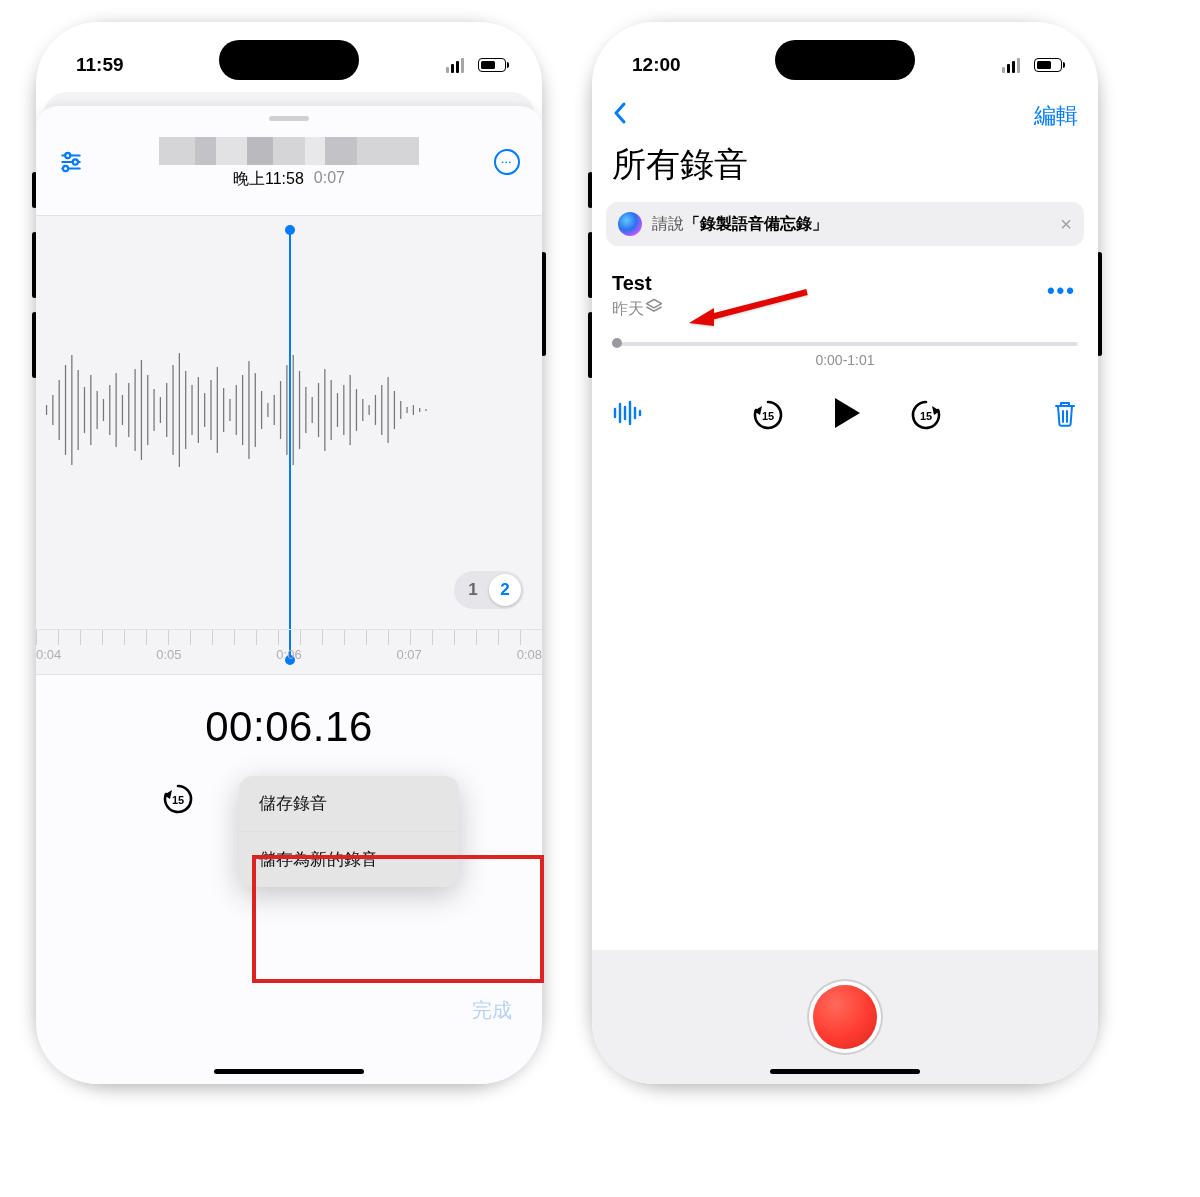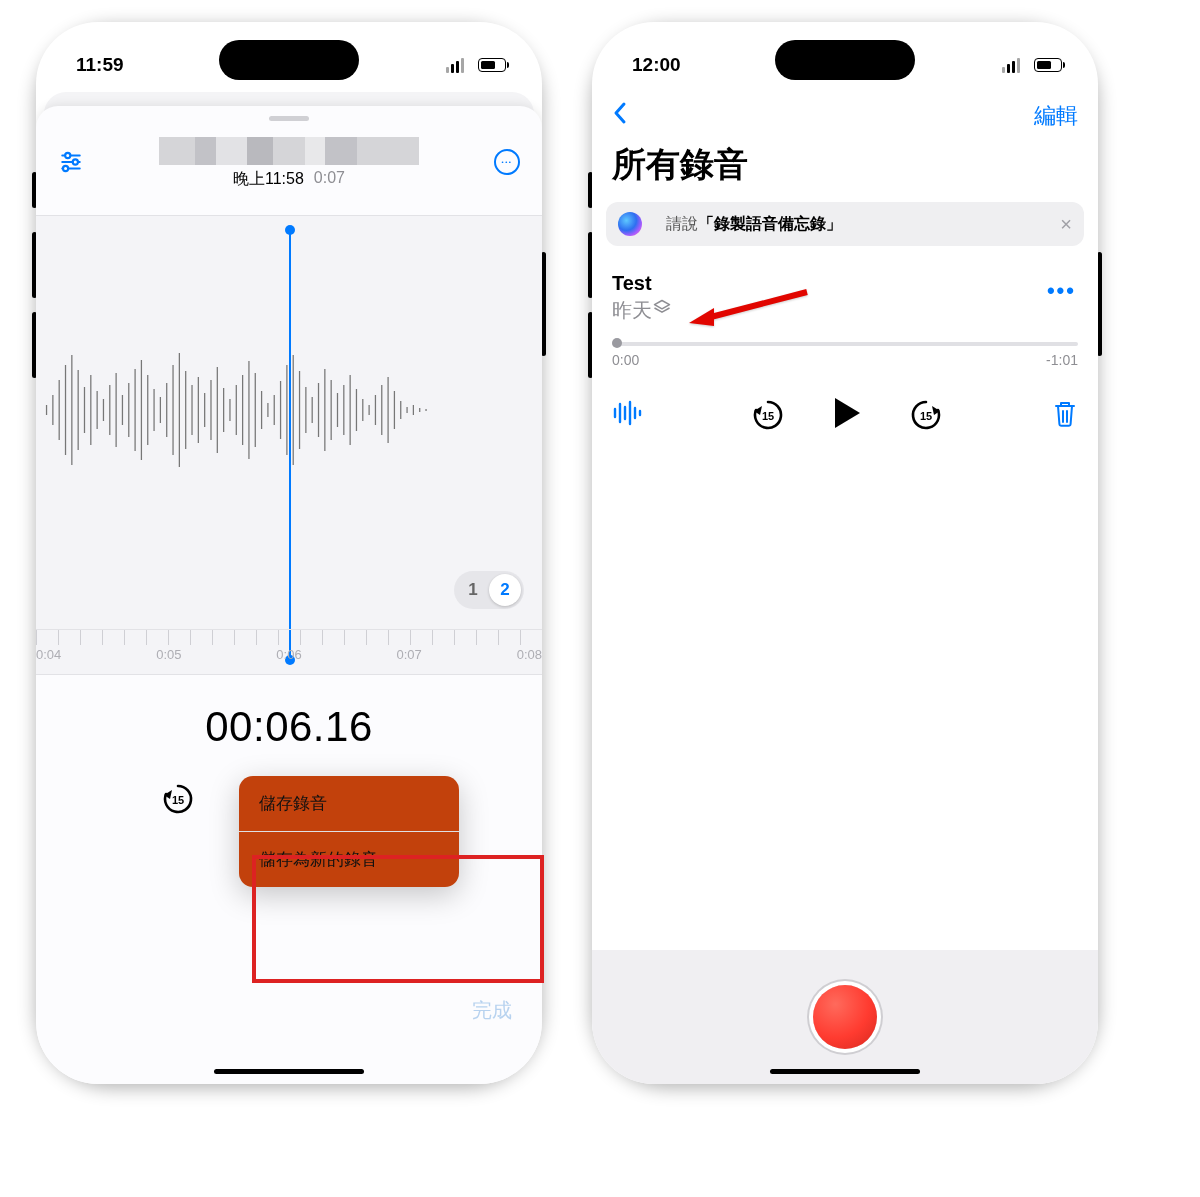--- a/index.html
+++ b/index.html
@@ -86,51 +86,51 @@
        repeating-linear-gradient(90deg,#cfcfd4 0 1px,transparent 1px 22px);}
   .ruler .labels{position:absolute;left:0;right:0;top:18px;display:flex;justify-content:space-between;
     padding:0 0;font-size:13px;color:#aeaeb4}
   .big-time{font-size:42px;font-weight:500;text-align:center;margin-top:28px;letter-spacing:.5px}
   .controls-row{position:relative;margin-top:30px;height:50px}
   .controls-row .rewind15{position:absolute;left:124px;top:0}
   .controls-row .play-frag{position:absolute;left:228px;top:-4px;width:20px;height:20px}
   .controls-row .ff-frag{position:absolute;left:348px;top:-4px;width:20px;height:8px;border-top:3px solid #000;border-radius:6px}
   .skip15{width:36px;height:36px;position:relative}
   .skip15 svg{width:36px;height:36px}
-  .menu{position:absolute;left:203px;width:220px;top:670px;background:#c2410c;border-radius:14px;
+  .menu{position:absolute;left:203px;width:220px;top:670px;background:#e5e5e5;border-radius:14px;
     box-shadow:0 8px 30px rgba(0,0,0,.22);overflow:hidden;z-index:30}
   .menu-item{padding:16px 20px;font-size:17px;color:#111}
   .menu-item+.menu-item{border-top:1px solid #e0e0e3}
   .outline{position:absolute;border:4px solid var(--outline);z-index:60;pointer-events:none}
   .pill-record{position:absolute;left:50%;bottom:44px;transform:translateX(-50%);
      width:154px;height:62px;border-radius:40px;background:rgba(255,59,48,.18);
      border:2px solid rgba(255,59,48,.35);display:flex;align-items:center;justify-content:center;gap:10px;
      color:#ff3b30;font-size:20px;font-weight:500;z-index:20;filter:blur(.3px)}
   .pill-record .dot{width:26px;height:26px;border-radius:50%;background:#ff3b30;opacity:.6}
   .done-ghost{position:absolute;right:30px;bottom:60px;color:#b7d2ef;font-size:20px;z-index:20;filter:blur(.3px)}
 
   
   .nav{position:absolute;left:0;right:0;top:70px;height:48px;display:flex;align-items:center;justify-content:space-between;padding:0 20px;color:var(--accent);font-size:22px}
   .nav svg{width:16px;height:24px}
-  .page-title{position:absolute;left:20px;top:120px;font-size:34px;font-weight:700}
+  .page-title{position:absolute;left:20px;top:120px;font-size:34px;font-weight:400}
   .siri-hint{position:absolute;left:14px;right:14px;top:180px;height:44px;background:#efeff1;border-radius:12px;
-    display:flex;align-items:center;padding:0 12px;gap:24px;font-size:16px;color:#555}
+    display:flex;align-items:center;padding:0 12px;gap:10px;font-size:16px;color:#555}
   .siri-hint .orb{width:24px;height:24px;border-radius:50%;
     background:radial-gradient(circle at 35% 35%,#5ec8ff,#2e6ff0 45%,#a85cff 70%,#ff7ab8 95%)}
   .siri-hint .x{margin-left:auto;color:#a0a0a6;font-size:20px}
   .siri-hint b{color:#000;font-weight:700}
   .rec-item{position:absolute;left:20px;right:20px;top:250px}
   .rec-item .name{font-size:20px;font-weight:700}
-  .rec-item .meta{display:flex;align-items:center;color:#8e8e93;font-size:20px;margin-top:2px}
+  .rec-item .meta{display:flex;align-items:center;color:#8e8e93;font-size:16px;margin-top:2px}
   .rec-item .meta svg{width:20px;height:20px}
   .rec-item .dots{position:absolute;right:2px;top:6px;color:var(--accent);font-size:22px;letter-spacing:2px;font-weight:800}
   .scrubber{position:absolute;left:20px;right:20px;top:320px}
   .scrubber .track{height:4px;background:#e0e0e4;border-radius:2px;position:relative}
   .scrubber .knob{position:absolute;left:0;top:-4px;width:10px;height:10px;border-radius:50%;background:#9a9aa0}
-  .scrubber .times{display:flex;justify-content:space-between;font-size:14px;color:#8e8e93;margin-top:6px}
+  .scrubber .times{display:flex;justify-content:center;font-size:14px;color:#8e8e93;margin-top:6px}
   .transport{position:absolute;left:20px;right:20px;top:374px;display:flex;align-items:center;justify-content:space-between}
   .transport .mid{display:flex;align-items:center;gap:46px}
   .transport .wave-btn,.transport .trash{color:var(--accent)}
   .transport .play svg{width:30px;height:34px}
   .rec-footer{position:absolute;left:0;right:0;bottom:0;height:134px;background:#f0eff2;display:flex;align-items:center;justify-content:center}
   .rec-dot{width:64px;height:64px;border-radius:50%;background:radial-gradient(circle at 35% 30%,#ff6a5c,#ff3b30 55%,#d6281e);
     box-shadow:0 0 0 4px #fff,0 0 0 6px #cfced2}
   .arrow-annot{position:absolute;color:#e10600;z-index:70}
   .arrow-annot svg{filter:drop-shadow(0 1px 1px rgba(0,0,0,.2))}
 </style>

